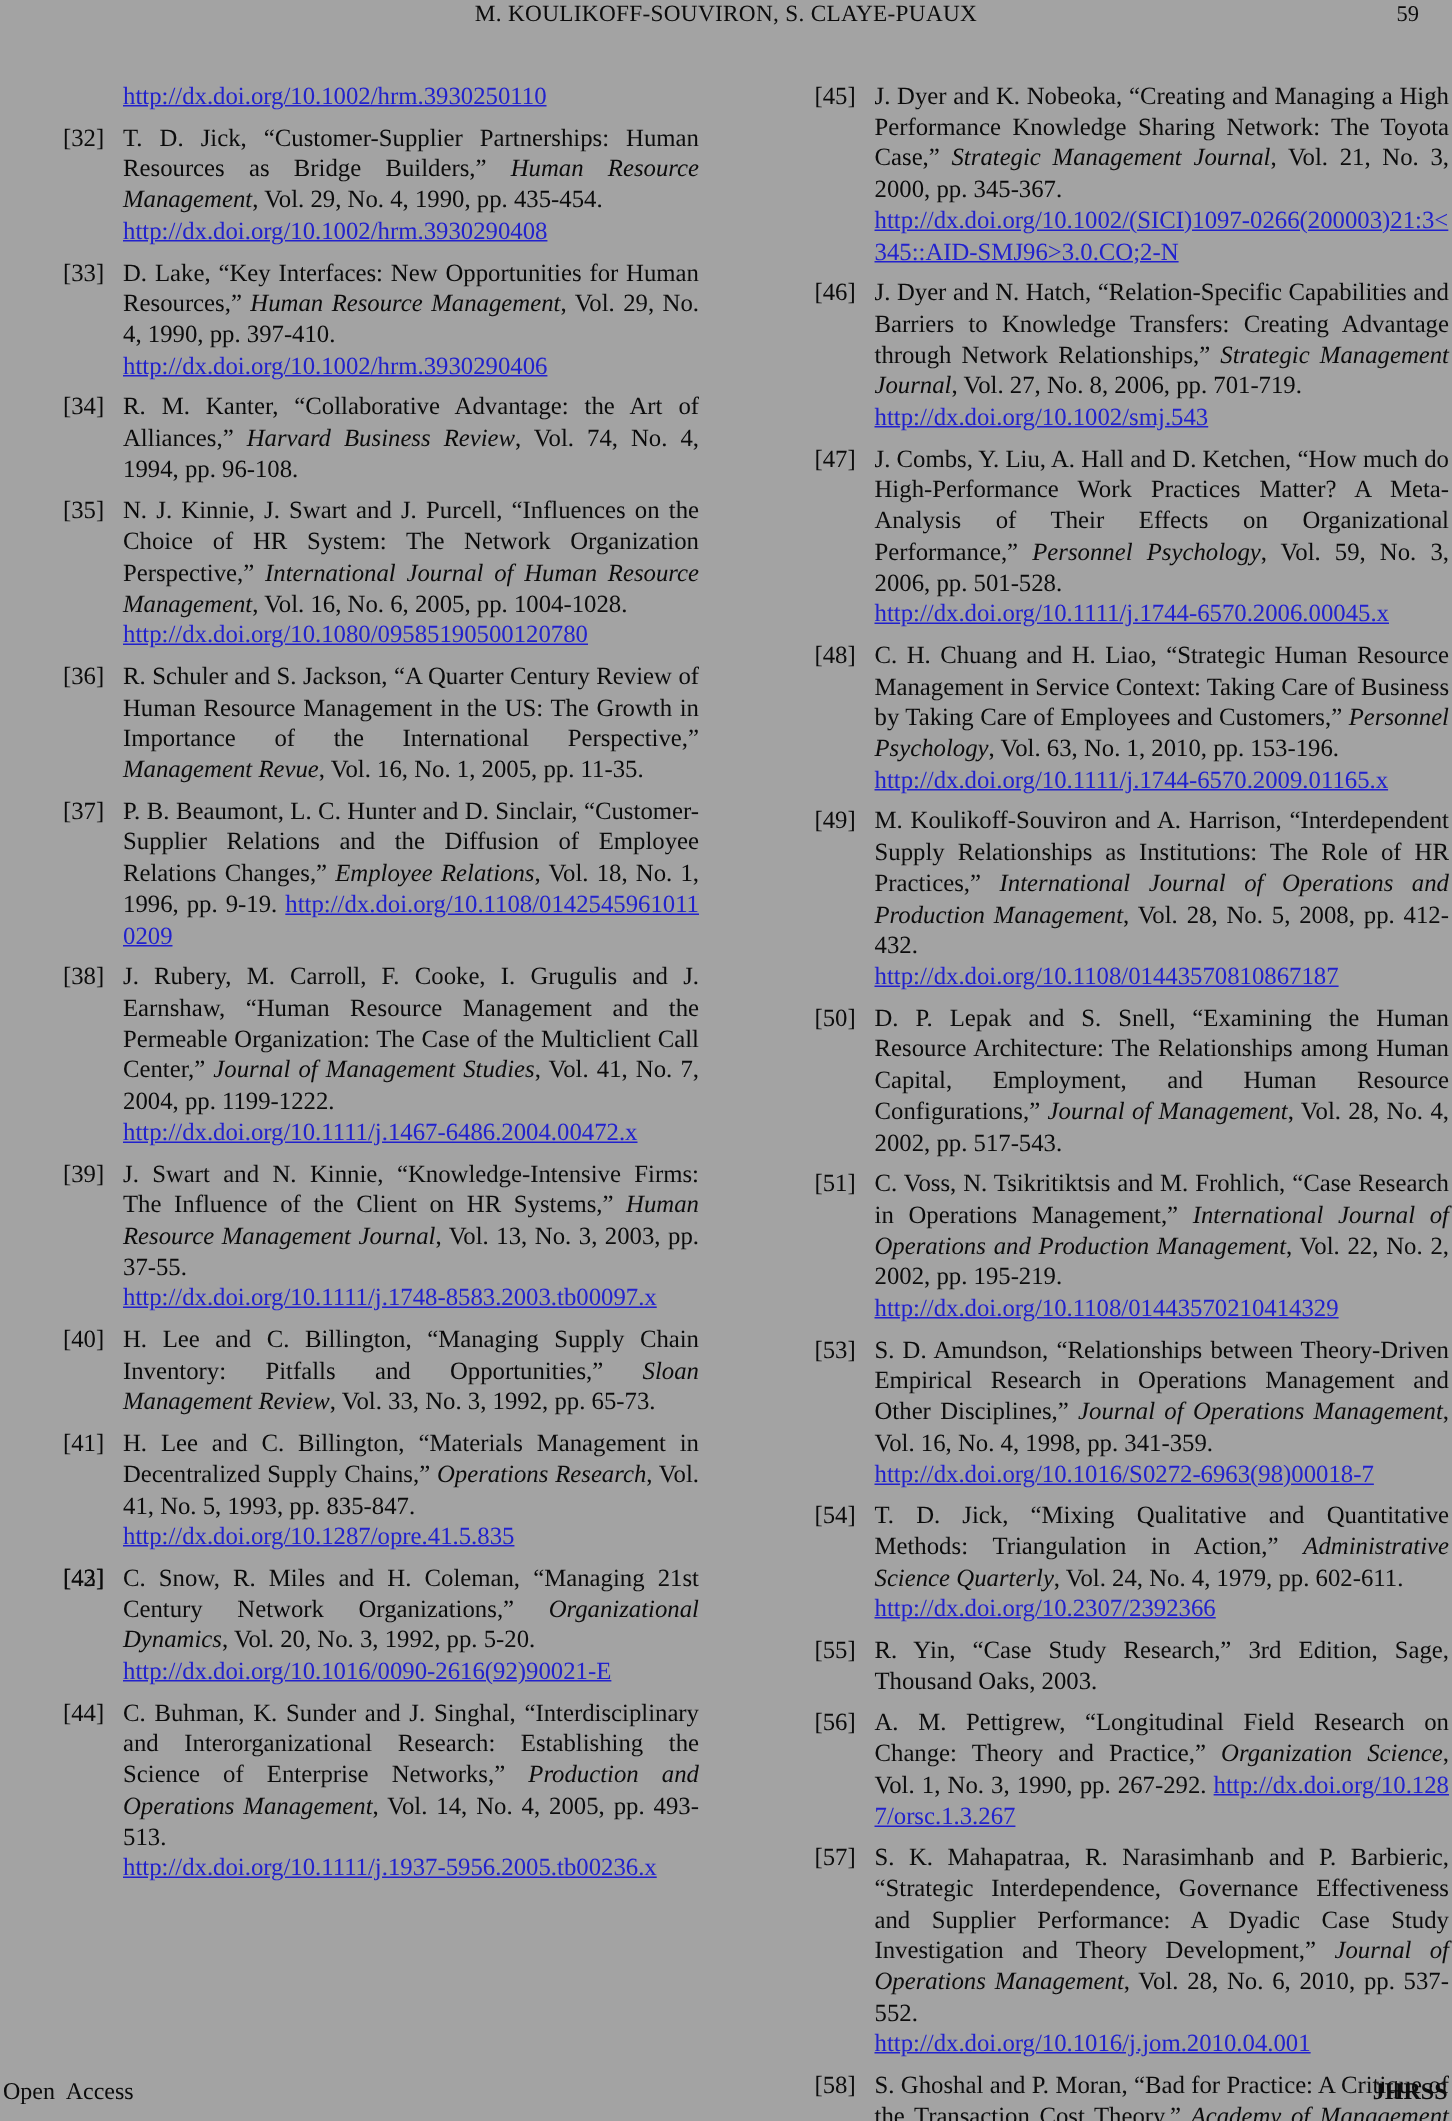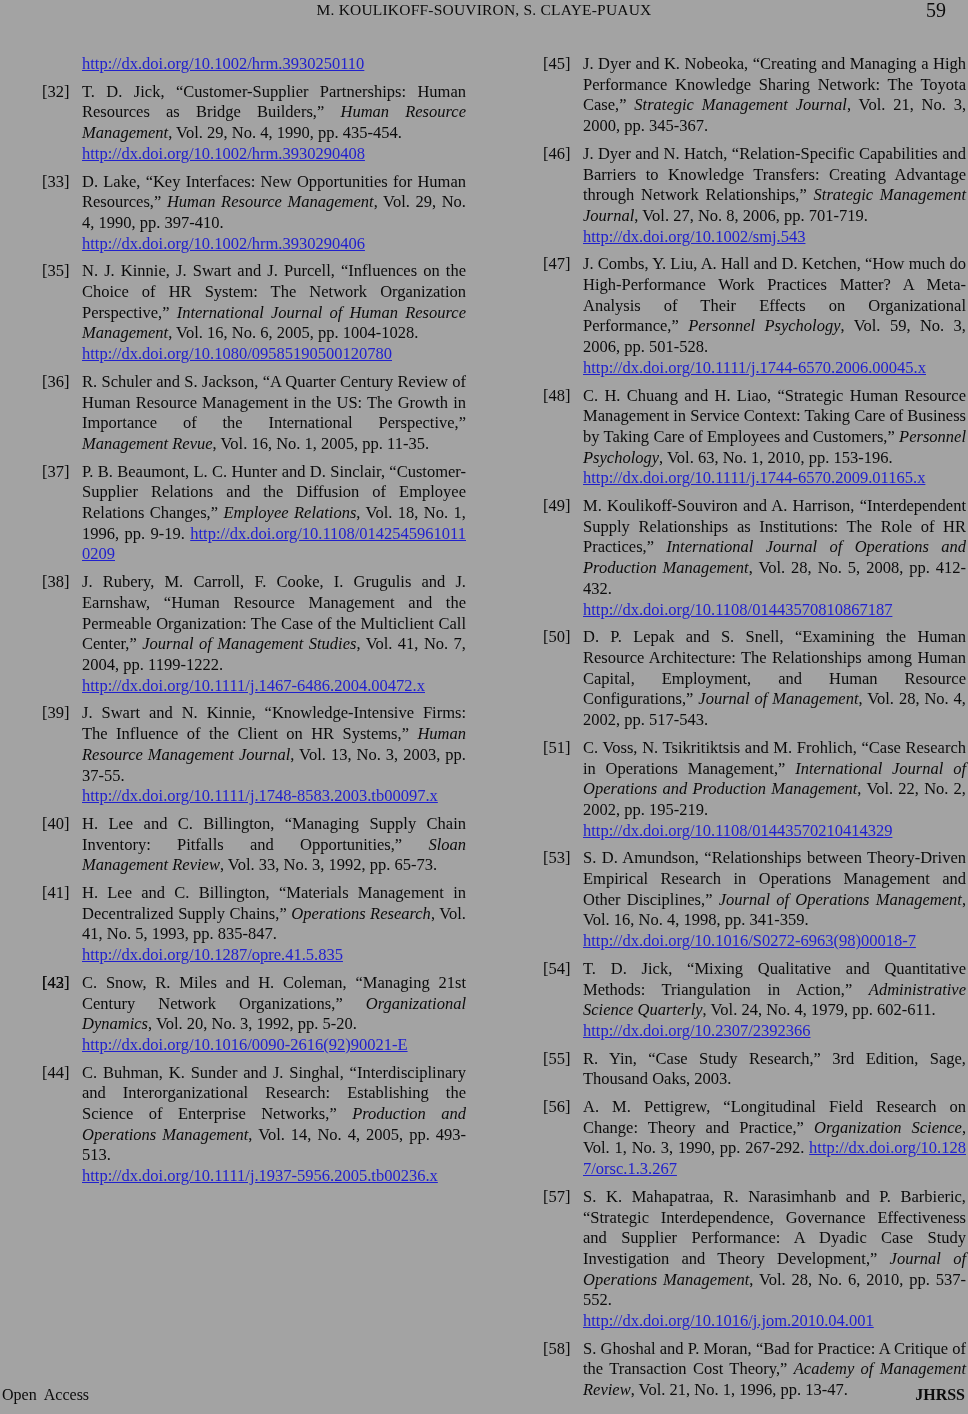--- a/index.html
+++ b/index.html
@@ -27,21 +27,21 @@
   }
   .running-head-title {
     display: block;
     text-align: center;
     letter-spacing: 0.2px;
   }
   .page-number {
     position: absolute;
     top: 0;
     right: 22px;
-    font-size: 20px;
+    font-size: 15px;
     line-height: 20px;
   }
   .columns {
     position: absolute;
     top: 54px;
     left: 2px;
     width: 964px;
   }
   .col {
     position: absolute;
@@ -98,33 +98,34 @@
   <div class="running-header">
     <span class="running-head-title">M. KOULIKOFF-SOUVIRON, S. CLAYE-PUAUX</span>
     <span class="page-number">59</span>
   </div>
 
   <div class="columns">
     <div class="col col-left" id="col-left">
         <div class="ref"><span class="refnum"></span><span><a class="link">http://dx.doi.org/10.1002/hrm.3930250110</a></span></div>
         <div class="ref"><span class="refnum">[32]</span><span><span>T. D. Jick, “Customer-Supplier Partnerships: Human Resources as Bridge Builders,” </span><i>Human Resource Management</i><span>, Vol. 29, No. 4, 1990, pp. 435-454.</span><br><a class="link">http://dx.doi.org/10.1002/hrm.3930290408</a></span></div>
         <div class="ref"><span class="refnum">[33]</span><span><span>D. Lake, “Key Interfaces: New Opportunities for Human Resources,” </span><i>Human Resource Management</i><span>, Vol. 29, No. 4, 1990, pp. 397-410.</span><br><a class="link">http://dx.doi.org/10.1002/hrm.3930290406</a></span></div>
+        <div class="ref"><span class="refnum">[34]</span><span><span>R. M. Kanter, “Collaborative Advantage: the Art of Alliances,” </span><i>Harvard Business Review</i><span>, Vol. 74, No. 4, 1994, pp. 96-108.</span></span></div>
         <div class="ref"><span class="refnum">[35]</span><span><span>N. J. Kinnie, J. Swart and J. Purcell, “Influences on the Choice of HR System: The Network Organization Perspective,” </span><i>International Journal of Human Resource Management</i><span>, Vol. 16, No. 6, 2005, pp. 1004-1028.</span><br><a class="link">http://dx.doi.org/10.1080/09585190500120780</a></span></div>
         <div class="ref"><span class="refnum">[36]</span><span><span>R. Schuler and S. Jackson, “A Quarter Century Review of Human Resource Management in the US: The Growth in Importance of the International Perspective,” </span><i>Management Revue</i><span>, Vol. 16, No. 1, 2005, pp. 11-35.</span></span></div>
         <div class="ref"><span class="refnum">[37]</span><span><span>P. B. Beaumont, L. C. Hunter and D. Sinclair, “Customer-Supplier Relations and the Diffusion of Employee Relations Changes,” </span><i>Employee Relations</i><span>, Vol. 18, No. 1, 1996, pp. 9-19. </span><a class="link">http://dx.doi.org/10.1108/01425459610110209</a></span></div>
         <div class="ref"><span class="refnum">[38]</span><span><span>J. Rubery, M. Carroll, F. Cooke, I. Grugulis and J. Earnshaw, “Human Resource Management and the Permeable Organization: The Case of the Multiclient Call Center,” </span><i>Journal of Management Studies</i><span>, Vol. 41, No. 7, 2004, pp. 1199-1222.</span><br><a class="link">http://dx.doi.org/10.1111/j.1467-6486.2004.00472.x</a></span></div>
         <div class="ref"><span class="refnum">[39]</span><span><span>J. Swart and N. Kinnie, “Knowledge-Intensive Firms: The Influence of the Client on HR Systems,” </span><i>Human Resource Management Journal</i><span>, Vol. 13, No. 3, 2003, pp. 37-55.</span><br><a class="link">http://dx.doi.org/10.1111/j.1748-8583.2003.tb00097.x</a></span></div>
         <div class="ref"><span class="refnum">[40]</span><span><span>H. Lee and C. Billington, “Managing Supply Chain Inventory: Pitfalls and Opportunities,” </span><i>Sloan Management Review</i><span>, Vol. 33, No. 3, 1992, pp. 65-73.</span></span></div>
         <div class="ref"><span class="refnum">[41]</span><span><span>H. Lee and C. Billington, “Materials Management in Decentralized Supply Chains,” </span><i>Operations Research</i><span>, Vol. 41, No. 5, 1993, pp. 835-847.</span><br><a class="link">http://dx.doi.org/10.1287/opre.41.5.835</a></span></div>
         <div class="ref"><span class="refnum">[42]</span></div>
         <div class="ref"><span class="refnum">[43]</span><span><span>C. Snow, R. Miles and H. Coleman, “Managing 21st Century Network Organizations,” </span><i>Organizational Dynamics</i><span>, Vol. 20, No. 3, 1992, pp. 5-20.</span><br><a class="link">http://dx.doi.org/10.1016/0090-2616(92)90021-E</a></span></div>
         <div class="ref"><span class="refnum">[44]</span><span><span>C. Buhman, K. Sunder and J. Singhal, “Interdisciplinary and Interorganizational Research: Establishing the Science of Enterprise Networks,” </span><i>Production and Operations Management</i><span>, Vol. 14, No. 4, 2005, pp. 493-513.</span><br><a class="link">http://dx.doi.org/10.1111/j.1937-5956.2005.tb00236.x</a></span></div>
       </div>
     <div class="col col-right" id="col-right">
-        <div class="ref"><span class="refnum">[45]</span><span><span>J. Dyer and K. Nobeoka, “Creating and Managing a High Performance Knowledge Sharing Network: The Toyota Case,” </span><i>Strategic Management Journal</i><span>, Vol. 21, No. 3, 2000, pp. 345-367.</span><br></span></div>
+        <div class="ref"><span class="refnum">[45]</span><span><span>J. Dyer and K. Nobeoka, “Creating and Managing a High Performance Knowledge Sharing Network: The Toyota Case,” </span><i>Strategic Management Journal</i><span>, Vol. 21, No. 3, 2000, pp. 345-367.</span><br><a class="link">http://dx.doi.org/10.1002/(SICI)1097-0266(200003)21:3&lt;345::AID-SMJ96&gt;3.0.CO;2-N</a></span></div>
         <div class="ref"><span class="refnum">[46]</span><span><span>J. Dyer and N. Hatch, “Relation-Specific Capabilities and Barriers to Knowledge Transfers: Creating Advantage through Network Relationships,” </span><i>Strategic Management Journal</i><span>, Vol. 27, No. 8, 2006, pp. 701-719.</span><br><a class="link">http://dx.doi.org/10.1002/smj.543</a></span></div>
         <div class="ref"><span class="refnum">[47]</span><span><span>J. Combs, Y. Liu, A. Hall and D. Ketchen, “How much do High-Performance Work Practices Matter? A Meta-Analysis of Their Effects on Organizational Performance,” </span><i>Personnel Psychology</i><span>, Vol. 59, No. 3, 2006, pp. 501-528.</span><br><a class="link">http://dx.doi.org/10.1111/j.1744-6570.2006.00045.x</a></span></div>
         <div class="ref"><span class="refnum">[48]</span><span><span>C. H. Chuang and H. Liao, “Strategic Human Resource Management in Service Context: Taking Care of Business by Taking Care of Employees and Customers,” </span><i>Personnel Psychology</i><span>, Vol. 63, No. 1, 2010, pp. 153-196.</span><br><a class="link">http://dx.doi.org/10.1111/j.1744-6570.2009.01165.x</a></span></div>
         <div class="ref"><span class="refnum">[49]</span><span><span>M. Koulikoff-Souviron and A. Harrison, “Interdependent Supply Relationships as Institutions: The Role of HR Practices,” </span><i>International Journal of Operations and Production Management</i><span>, Vol. 28, No. 5, 2008, pp. 412-432.</span><br><a class="link">http://dx.doi.org/10.1108/01443570810867187</a></span></div>
         <div class="ref"><span class="refnum">[50]</span><span><span>D. P. Lepak and S. Snell, “Examining the Human Resource Architecture: The Relationships among Human Capital, Employment, and Human Resource Configurations,” </span><i>Journal of Management</i><span>, Vol. 28, No. 4, 2002, pp. 517-543.</span></span></div>
         <div class="ref"><span class="refnum">[51]</span><span><span>C. Voss, N. Tsikritiktsis and M. Frohlich, “Case Research in Operations Management,” </span><i>International Journal of Operations and Production Management</i><span>, Vol. 22, No. 2, 2002, pp. 195-219.</span><br><a class="link">http://dx.doi.org/10.1108/01443570210414329</a></span></div>
         <div class="ref"><span class="refnum">[53]</span><span><span>S. D. Amundson, “Relationships between Theory-Driven Empirical Research in Operations Management and Other Disciplines,” </span><i>Journal of Operations Management</i><span>, Vol. 16, No. 4, 1998, pp. 341-359.</span><br><a class="link">http://dx.doi.org/10.1016/S0272-6963(98)00018-7</a></span></div>
         <div class="ref"><span class="refnum">[54]</span><span><span>T. D. Jick, “Mixing Qualitative and Quantitative Methods: Triangulation in Action,” </span><i>Administrative Science Quarterly</i><span>, Vol. 24, No. 4, 1979, pp. 602-611.</span><br><a class="link">http://dx.doi.org/10.2307/2392366</a></span></div>
         <div class="ref"><span class="refnum">[55]</span><span><span>R. Yin, “Case Study Research,” 3rd Edition, Sage, Thousand Oaks, 2003.</span></span></div>
         <div class="ref"><span class="refnum">[56]</span><span><span>A. M. Pettigrew, “Longitudinal Field Research on Change: Theory and Practice,” </span><i>Organization Science</i><span>, Vol. 1, No. 3, 1990, pp. 267-292. </span><a class="link">http://dx.doi.org/10.1287/orsc.1.3.267</a></span></div>

